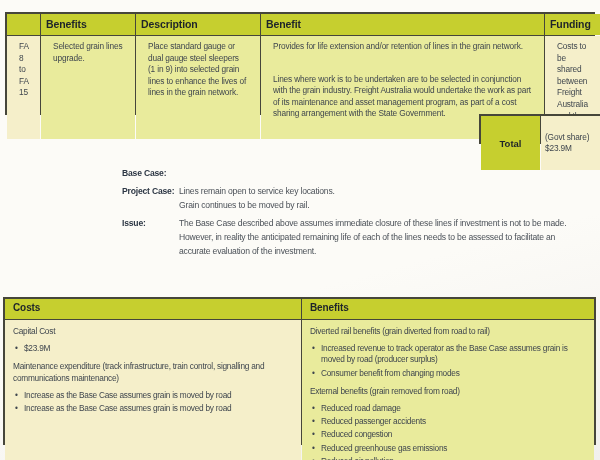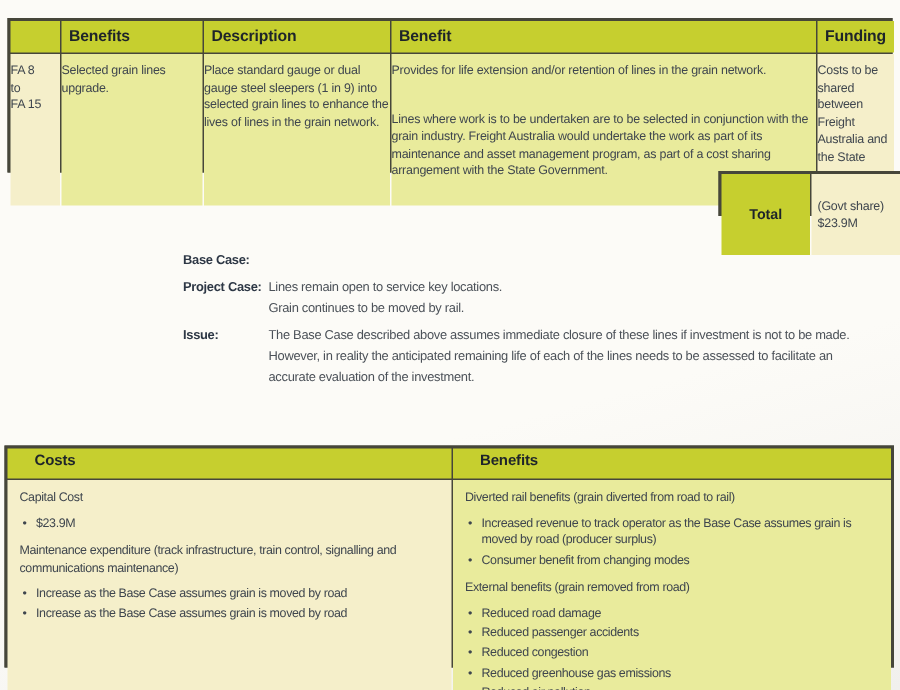--- a/index.html
+++ b/index.html
@@ -24,21 +24,21 @@
     border: 2px solid #46463a;
   }
   .th {
     background: #c6cf2f;
     font-weight: bold; font-size: 10.5px; color: #1e242a;
     padding: 4px 5px 0 5px;
     letter-spacing: -0.1px;
   }
   .td {
     font-size: 8.3px; line-height: 1.4; letter-spacing: -0.15px;
-    padding: 5px 0; color: #3f464e;
+    padding: 5px 12px; color: #3f464e;
   }
   .cream { background: #f5efca; }
   .pale  { background: #e9eb9c; }
   .cellpara { margin-bottom: 21px; }
   .cellpara:last-child { margin-bottom: 12px; }
 
   
   .total-row {
     position: absolute; left: 479px; top: 114px;
     width: 135px; height: 30px;
@@ -71,21 +71,21 @@
   .btable {
     position: absolute; left: 3px; top: 297px;
     width: 593px; height: 148px;
     display: grid;
     grid-template-columns: 296px 1fr;
     grid-template-rows: 20px 1fr;
     gap: 1px; background: #46463a; border: 2px solid #46463a;
   }
   .bth {
     background: #c6cf2f; font-weight: bold; font-size: 10px; color: #1e242a;
-    padding: 3px 8px 0 18px; letter-spacing: -0.1px;
+    padding: 3px 8px 0 8px; letter-spacing: -0.1px;
   }
   .btd {
     font-size: 8.3px; line-height: 1.35; letter-spacing: -0.25px;
     padding: 6px 8px; color: #3f464e;
   }
   .item.para { margin-top: 7px; }
   .item.bullet { display: flex; margin-top: 2px; }
   .item:first-child { margin-top: 0; }
   .item.para + .item.bullet { margin-top: 6px; }
   .dot { flex: none; width: 11px; padding-left: 2px; }

